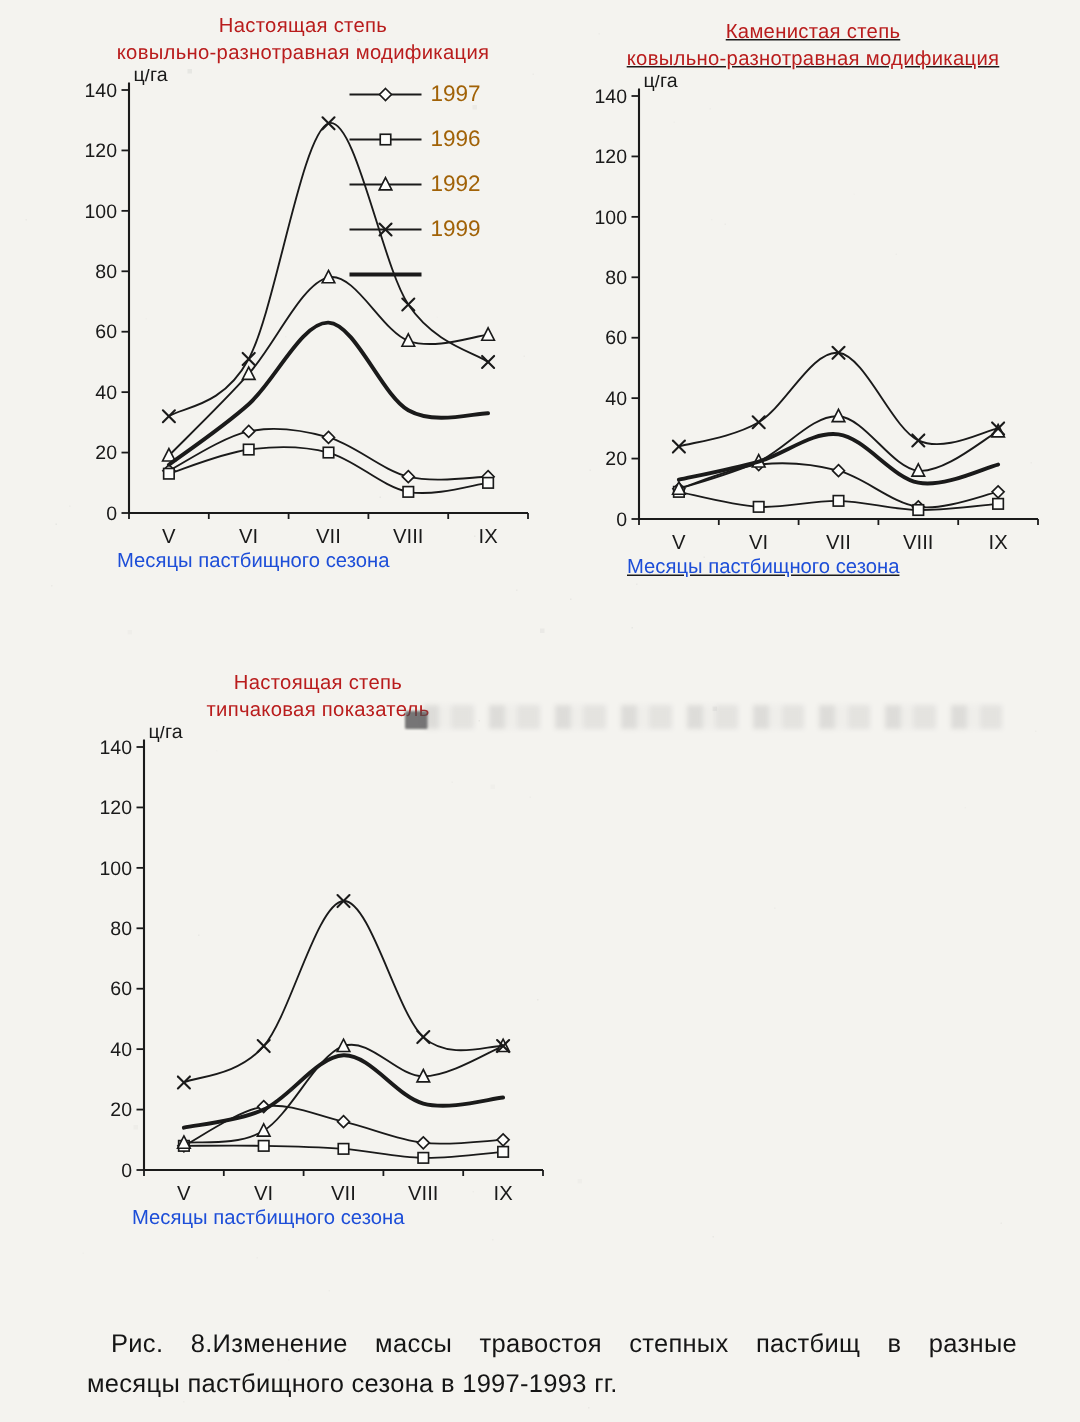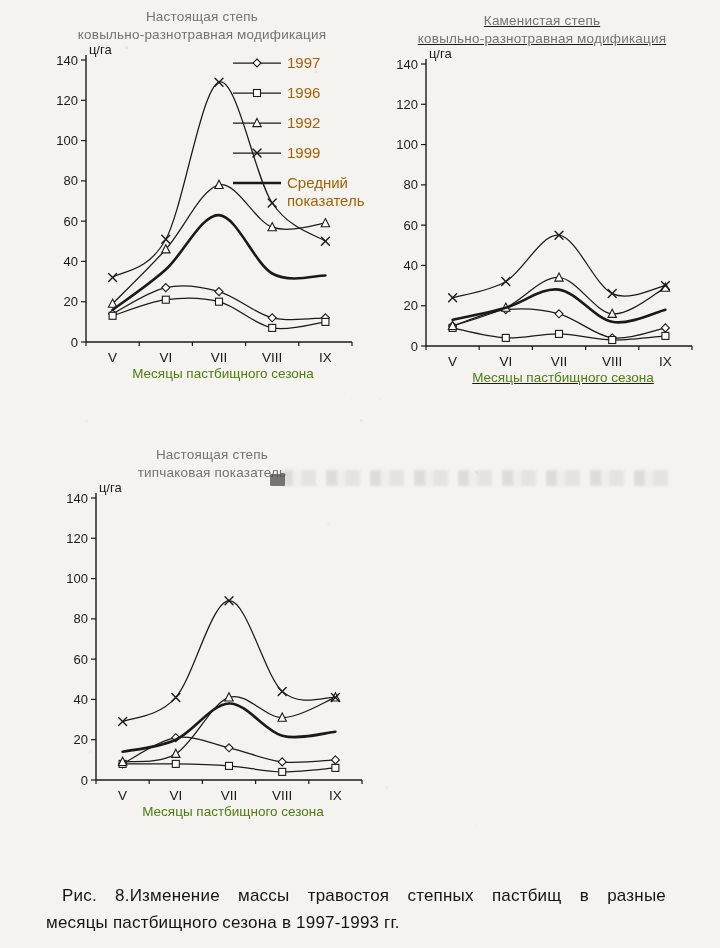--- a/index.html
+++ b/index.html
@@ -10,42 +10,42 @@
     color:#1a1a1a;
   }
   .page{position:absolute;inset:0;}
   .speckles{position:absolute;inset:0;pointer-events:none;opacity:.5;}
   .chart{position:absolute;width:332px;}
   #chart-0{left:36px;top:8px;}
   #chart-1{left:376px;top:8px;text-decoration:underline;}
   #chart-2{left:46px;top:446px;}
   .chart-title{
     text-align:center;font-size:13.5px;line-height:18px;height:38px;
-    letter-spacing:.2px;color:#737373;
+    letter-spacing:.2px;color:#b91c1c;
   }
   #chart-1 .chart-title{padding-top:4px;}
   svg.plot{display:block;}
-  .xlabel{text-align:center;padding-left:42px;font-size:13.5px;color:#4d7c0f;margin-top:-2px;}
+  .xlabel{text-align:left;padding-left:42px;font-size:13.5px;color:#1d4ed8;margin-top:-2px;}
   .legend{
     position:absolute;left:196px;top:46px;display:flex;flex-direction:column;gap:12px;
     background:transparent;
   }
   .legend-item{display:flex;align-items:flex-start;gap:5px;font-size:15px;line-height:18px;color:#a16207;}
   .legend-item svg{flex:0 0 auto;margin-top:1px;}
   .legend-item .lbl{white-space:pre-line;max-width:92px;}
   .artifact{
     position:absolute;left:282px;top:470px;width:388px;height:16px;
     background:repeating-linear-gradient(90deg, rgba(110,110,112,.38) 0 11px, rgba(160,160,160,.12) 11px 19px, rgba(130,130,130,.3) 19px 34px, transparent 34px 44px);
     filter:blur(1.6px);opacity:.45;border-radius:2px;
   }
   .artifact-head{
     position:absolute;left:270px;top:474px;width:15px;height:12px;
     background:#4c4c4e;filter:blur(.6px);opacity:.75;border-radius:1px;
   }
-  .caption{position:absolute;left:46px;top:882px;width:620px;font-size:17px;line-height:27px;color:#151515;margin:0;}
+  .caption{position:absolute;left:58px;top:882px;width:620px;font-size:17px;line-height:27px;color:#151515;margin:0;}
   .caption .cap1{display:block;text-align:justify;text-align-last:justify;text-indent:16px;letter-spacing:.2px;}
   .caption .cap2{display:block;letter-spacing:.2px;}
 </style>
 </head>
 <body>
 
 <main class="page">
 
   <section class="chart" id="chart-0">
     <div class="chart-title">
@@ -166,22 +166,20 @@
               <line x1="21" y1="4" x2="29" y2="12"></line>
               <line x1="21" y1="12" x2="29" y2="4"></line>
             </g>
           </svg>
           <span class="lbl">1999</span>
         </div>
         <div class="legend-item">
           <svg width="50" height="16">
             <line x1="1" y1="8" x2="49" y2="8" stroke="#1a1a1a" stroke-width="2.6"></line>
           </svg>
-          <span class="lbl">Средний
-показатель</span>
         </div>
       </div>
   </section>
 
   <section class="chart" id="chart-1">
     <div class="chart-title">
       <div>Каменистая степь</div>
       <div>ковыльно-разнотравная модификация</div>
     </div>
     <svg class="plot" width="332" height="322">

